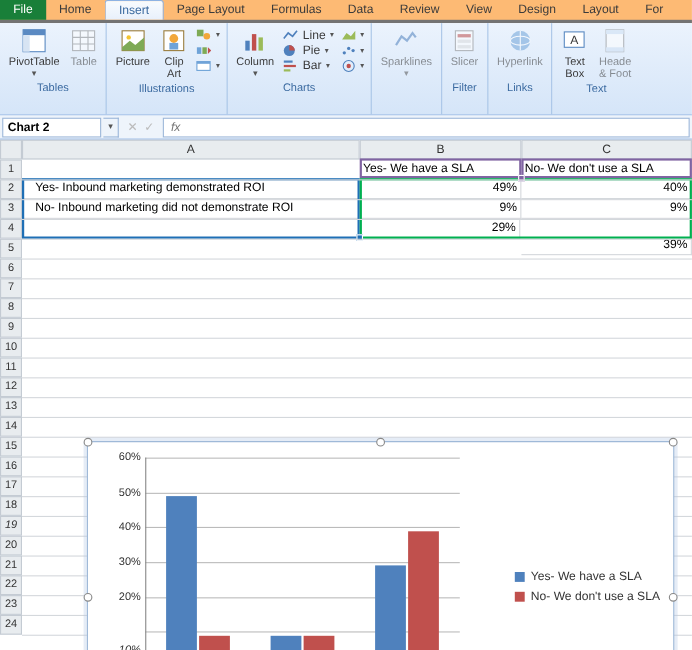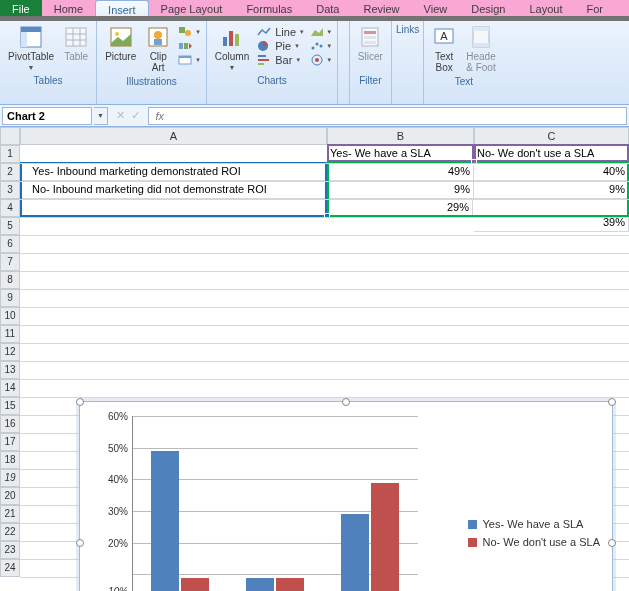--- a/index.html
+++ b/index.html
@@ -1,17 +1,17 @@
 <!DOCTYPE html>
 <html><head>
 <meta charset="utf-8">
 <style>
 *{box-sizing:border-box;margin:0;padding:0;font-family:"Segoe UI",Tahoma,sans-serif;font-size:11px}
 body{background:#fff;width:629px;height:591px;overflow:hidden;position:relative}
-.ribbon-tabs{display:flex;height:21px;background:#f9a8d4;border-bottom:5px solid #737373}
+.ribbon-tabs{display:flex;height:21px;background:#fdba74;border-bottom:3px solid #737373}
 .tab{padding:3px 12px 0;color:#3b3b3b;cursor:pointer}
 .tab.file{background:#197f39;color:#fff}
 .tab.active{background:linear-gradient(#f8fbfe,#e8f0fb);border:1px solid #8db2e3;border-bottom:none;border-radius:3px 3px 0 0;color:#3b6aa0;font-weight:400}
 .ribbon{height:84px;background:linear-gradient(#ebf3fd,#d5e5f8);border-bottom:1px solid #8db2e3;display:flex}
 .group{border-right:1px solid #a9c5e7;display:flex;flex-direction:column;padding:2px 4px 0}
 .group-body{flex:1;display:flex;align-items:flex-start;gap:2px}
 .group-label{text-align:center;color:#3b6aa0;font-size:10px;padding:1px 0 18px}
 .btn{display:flex;flex-direction:column;align-items:center;justify-content:flex-start;padding:2px 4px;gap:2px;cursor:pointer;border-radius:2px}
 .btn .ic{width:24px;height:24px;display:flex;align-items:center;justify-content:center}
 .btn .lbl{font-size:10px;color:#3b3b3b;text-align:center;line-height:11px}
@@ -219,20 +219,31 @@
               </svg>
             </span>
             <span class="drop">▾</span>
           </div>
       </div>
     </div>
     <div class="group-label">Charts</div>
   </div>
 
   <div class="group">
+    <div class="group-body">
+      <div class="btn" style="opacity:.55">
+        <span class="ic">
+            <svg width="24" height="24">
+              <polyline points="3,16 8,8 13,12 18,5 21,9" fill="none" stroke="#4f81bd" stroke-width="2"></polyline>
+            </svg>
+          </span>
+        <span class="lbl">Sparklines</span>
+        <span class="drop">▼</span>
+      </div>
+    </div>
     <div class="group-label">&nbsp;</div>
   </div>
 
   <div class="group">
     <div class="group-body">
       <div class="btn" style="opacity:.55">
         <span class="ic">
             <svg width="24" height="24">
               <rect x="4" y="3" width="16" height="18" fill="#fff" stroke="#888"></rect>
               <rect x="6" y="6" width="12" height="3" fill="#c0504d"></rect>
@@ -240,20 +251,32 @@
               <rect x="6" y="16" width="12" height="3" fill="#ddd"></rect>
             </svg>
           </span>
         <span class="lbl">Slicer</span>
       </div>
     </div>
     <div class="group-label">Filter</div>
   </div>
 
   <div class="group">
+    <div class="group-body">
+      <div class="btn" style="opacity:.55">
+        <span class="ic">
+            <svg width="24" height="24">
+              <circle cx="12" cy="12" r="9" fill="#6fa3d8"></circle>
+              <ellipse cx="12" cy="12" rx="9" ry="4" fill="none" stroke="#fff"></ellipse>
+              <line x1="12" y1="3" x2="12" y2="21" stroke="#fff"></line>
+            </svg>
+          </span>
+        <span class="lbl">Hyperlink</span>
+      </div>
+    </div>
     <div class="group-label">Links</div>
   </div>
 
   <div class="group" style="border-right:none">
     <div class="group-body">
       <div class="btn">
         <span class="ic">
             <svg width="24" height="24">
               <rect x="3" y="4" width="18" height="14" fill="#fff" stroke="#5b8ac2"></rect>
               <text x="12" y="15" text-anchor="middle" font-size="12" fill="#333" font-family="serif">A</text>

